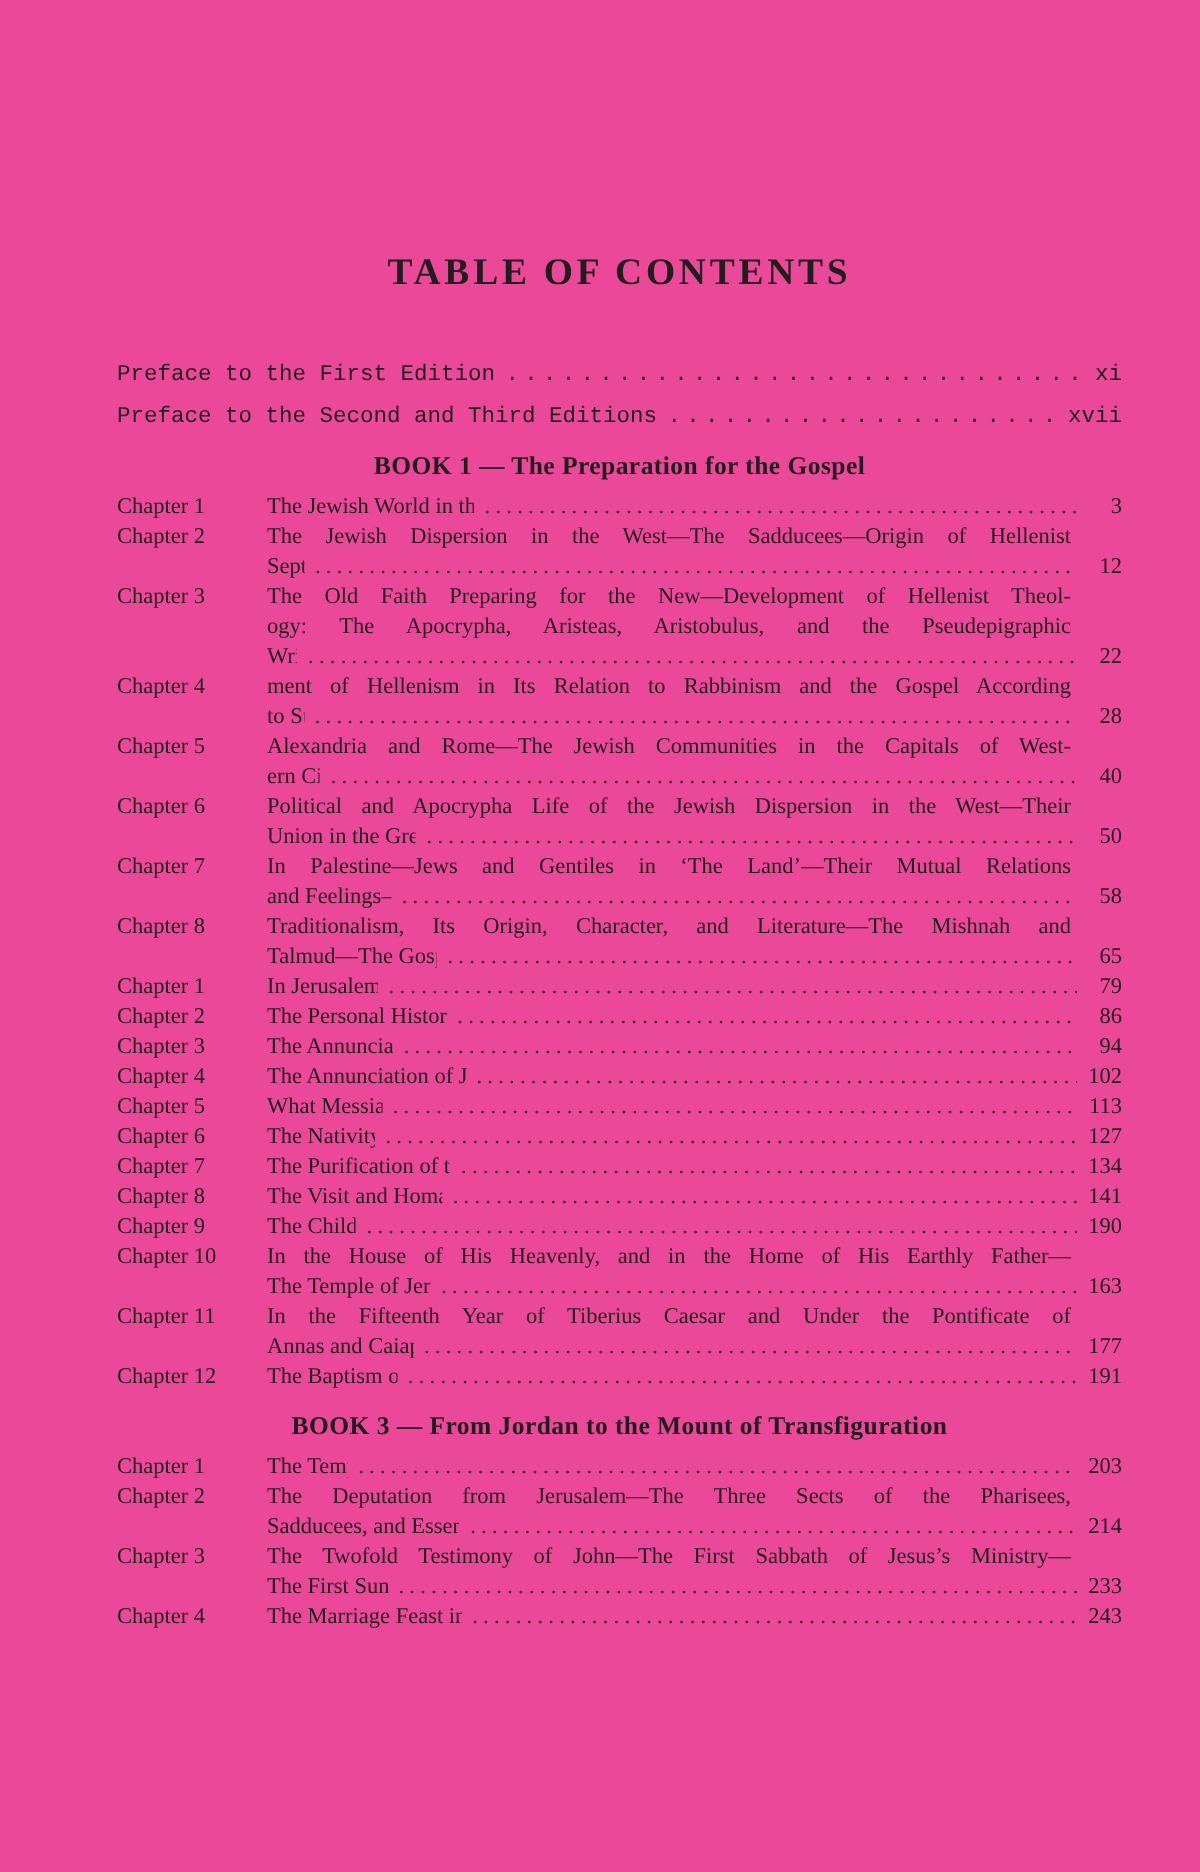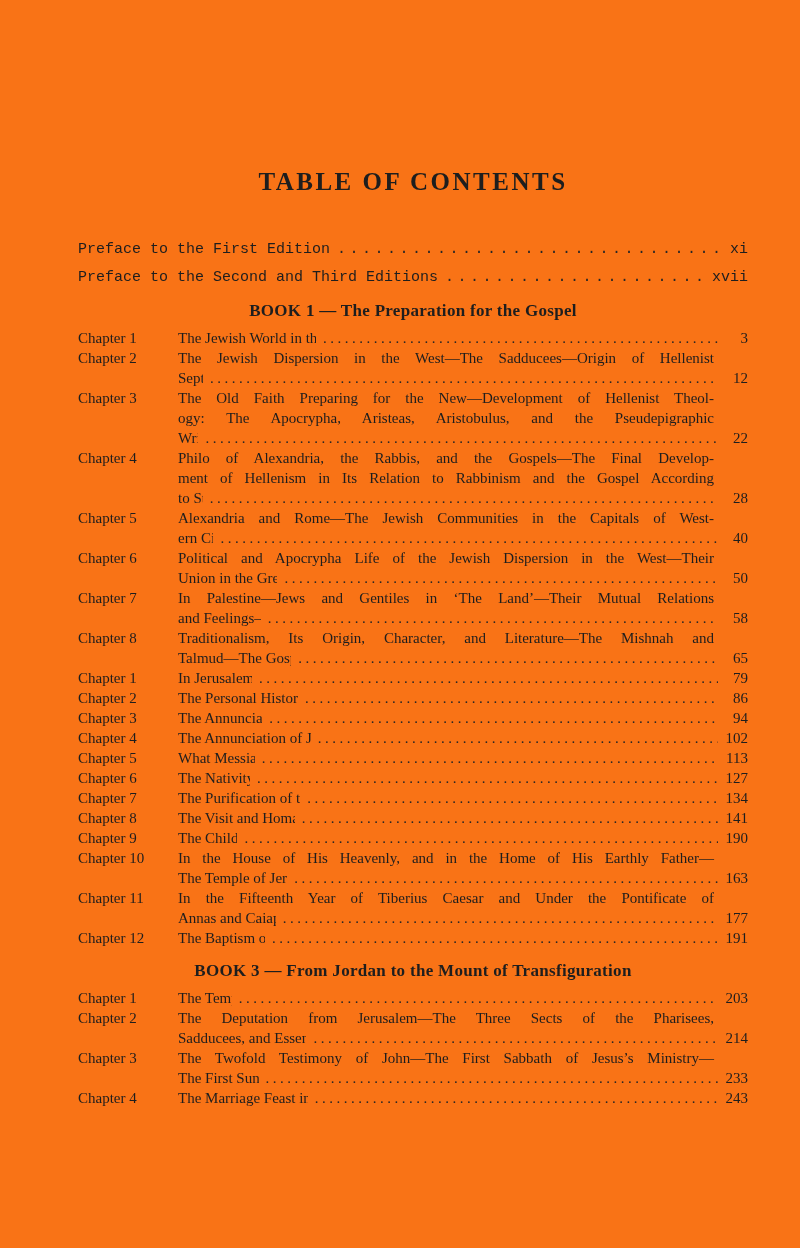--- a/index.html
+++ b/index.html
@@ -5,21 +5,21 @@
   html, body { margin: 0; padding: 0; background: #ffffff; }
   body {
     width: 800px; height: 1248px; overflow: hidden;
     font-family: "Liberation Serif", "DejaVu Serif", serif;
     color: #1e1e1e;
   }
   .page {
     box-sizing: border-box;
     width: 800px; height: 1248px;
     padding: 166px 52px 30px 78px;
-    background: #f97316;
+    background: #ec4899;
     font-size: 15px;
     line-height: 20px;
     overflow: hidden;
   }
   .title {
     text-align: center;
     font-size: 25px;
     line-height: 32px;
     font-weight: bold;
     letter-spacing: 2.5px;
@@ -119,21 +119,20 @@
             <div class="lastline">
               <span class="txt">Writings</span>
               <span class="leader">....................................................................................................................................................................................</span>
               <span class="page-num">22</span>
             </div>
           </div>
         </div>
         <div class="chapter">
           <span class="ch-label">Chapter 4</span>
           <div class="ch-body">
-            <div class="jline">Philo of Alexandria, the Rabbis, and the Gospels—The Final Develop-</div>
             <div class="jline">ment of Hellenism in Its Relation to Rabbinism and the Gospel According</div>
             <div class="lastline">
               <span class="txt">to St. John</span>
               <span class="leader">....................................................................................................................................................................................</span>
               <span class="page-num">28</span>
             </div>
           </div>
         </div>
         <div class="chapter">
           <span class="ch-label">Chapter 5</span>

